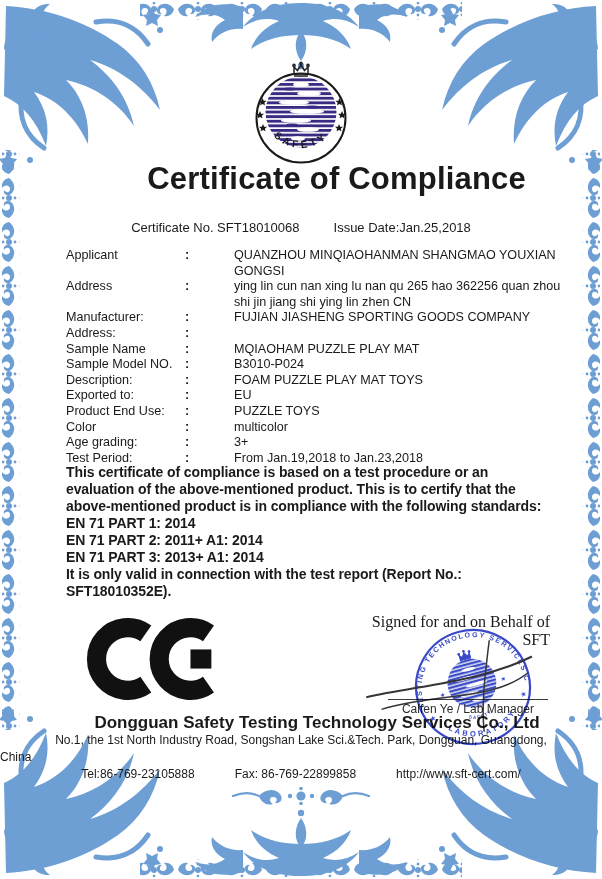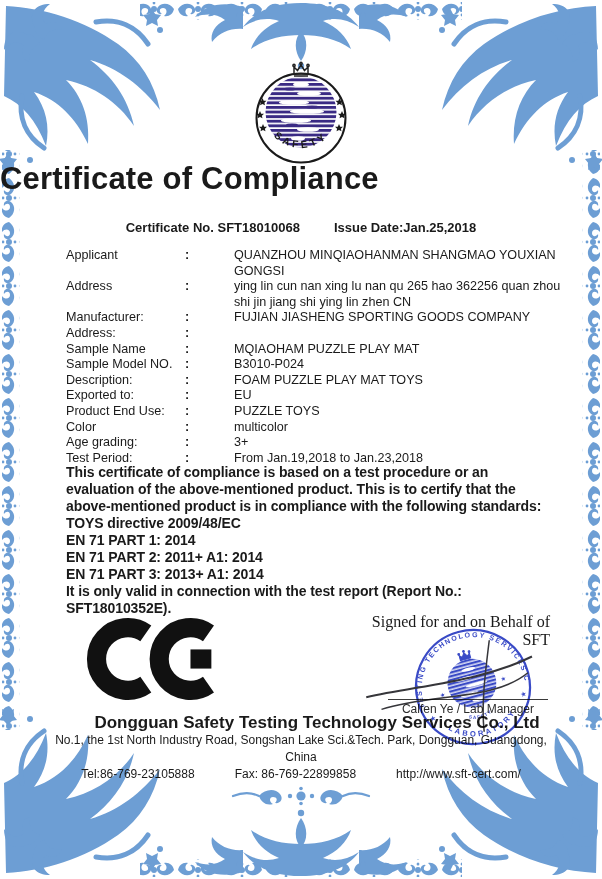--- a/index.html
+++ b/index.html
@@ -10,41 +10,41 @@
   svg{display:block;}
   .abs{position:absolute;}
   
   .border-svg{position:absolute;left:0;top:0;width:602px;height:879px;z-index:1;pointer-events:none;}
   .orn{fill:#6d9ed4;}
   .orn-st{fill:none;stroke:#6d9ed4;stroke-width:5;stroke-linecap:round;}
   .orn-st2{fill:none;stroke:#6d9ed4;stroke-width:2.2;stroke-linecap:round;}
   
   .logo{left:252px;top:60px;width:98px;height:106px;z-index:3;}
   
-  .title{left:0;top:161px;width:526px;text-align:left;font-size:31px;font-weight:bold;letter-spacing:.2px;margin:0;z-index:3;}
-  .cert-line{left:0;top:220px;width:602px;display:flex;justify-content:center;gap:34px;font-size:13px;font-weight:bold;z-index:3;}
+  .title{left:0;top:161px;width:526px;text-align:right;font-size:31px;font-weight:bold;letter-spacing:.2px;margin:0;z-index:3;}
+  .cert-line{left:0;top:220px;width:602px;display:flex;justify-content:center;gap:34px;font-size:13px;font-weight:normal;z-index:3;}
   
   .fields{left:66px;top:248px;width:500px;z-index:3;font-size:12.6px;line-height:15.6px;}
   .frow{display:flex;align-items:flex-start;}
   .flabel{width:119px;font-weight:normal;flex:none;}
   .fcolon{width:13px;flex:none;font-weight:bold;}
   .fvalue{flex:1;margin-left:36px;}
   
   .statement{left:66px;top:464px;width:486px;font-size:14px;font-weight:bold;line-height:17px;letter-spacing:-.1px;z-index:3;}
   .statement p{margin:0;}
   
   .ce{left:86px;top:615px;width:148px;height:88px;z-index:3;}
   .signed-for{left:345px;top:613px;width:205px;text-align:right;font-size:16px;z-index:3;font-family:Liberation Serif, serif;}
   .sig-line{left:388px;top:699px;width:160px;border-top:1.6px solid #3a3a3a;z-index:4;}
   .signatory{left:388px;top:702px;width:160px;text-align:center;font-size:12px;color:#2c2c2c;z-index:4;}
   .stamp{left:412px;top:626px;width:122px;height:122px;z-index:5;mix-blend-mode:multiply;opacity:.93;}
   
   .footer-company{left:16px;top:713px;width:602px;text-align:center;font-size:17px;font-weight:bold;z-index:3;}
   .footer-addr1{left:0;top:733px;width:602px;text-align:center;font-size:12px;z-index:3;}
-  .footer-addr2{left:0;top:750px;width:602px;text-align:center;font-size:12px;z-index:3;}
+  .footer-addr2{left:0;top:750px;width:602px;text-align:left;font-size:12px;z-index:3;}
   .footer-contact{left:0;top:767px;width:602px;display:flex;justify-content:center;gap:40px;font-size:12px;z-index:3;}
   .flourish{left:231px;top:786px;width:140px;height:20px;z-index:3;}
 </style>
 </head>
 <body>
 
 <div class="certificate">
 
   <svg class="border-svg" viewBox="0 0 602 879" aria-hidden="true">
     <defs>
@@ -211,21 +211,20 @@
       </div>
     <div class="frow">
         <span class="flabel">Test Period:</span>
         <span class="fcolon">:</span>
         <span class="fvalue">From Jan.19,2018 to Jan.23,2018</span>
       </div>
   </div>
 
   <div class="abs statement">
     <p>This certificate of compliance is based on a test procedure or an evaluation of the above-mentioned product. This is to certify that the above-mentioned product is in compliance with the following standards:</p>
-    <p>TOYS directive 2009/48/EC</p>
     <p>EN 71 PART 1: 2014</p>
     <p>EN 71 PART 2: 2011+ A1: 2014</p>
     <p>EN 71 PART 3: 2013+ A1: 2014</p>
     <p>It is only valid in connection with the test report (Report No.: SFT18010352E).</p>
   </div>
 
   <svg class="abs ce" viewBox="0 0 170 100">
     <g stroke="#111" stroke-width="22" fill="none">
       <path d="M68.7,20.5 A36,36 0 1 0 68.7,79.5"></path>
       <path d="M140.7,20.5 A36,36 0 1 0 140.7,79.5"></path>

